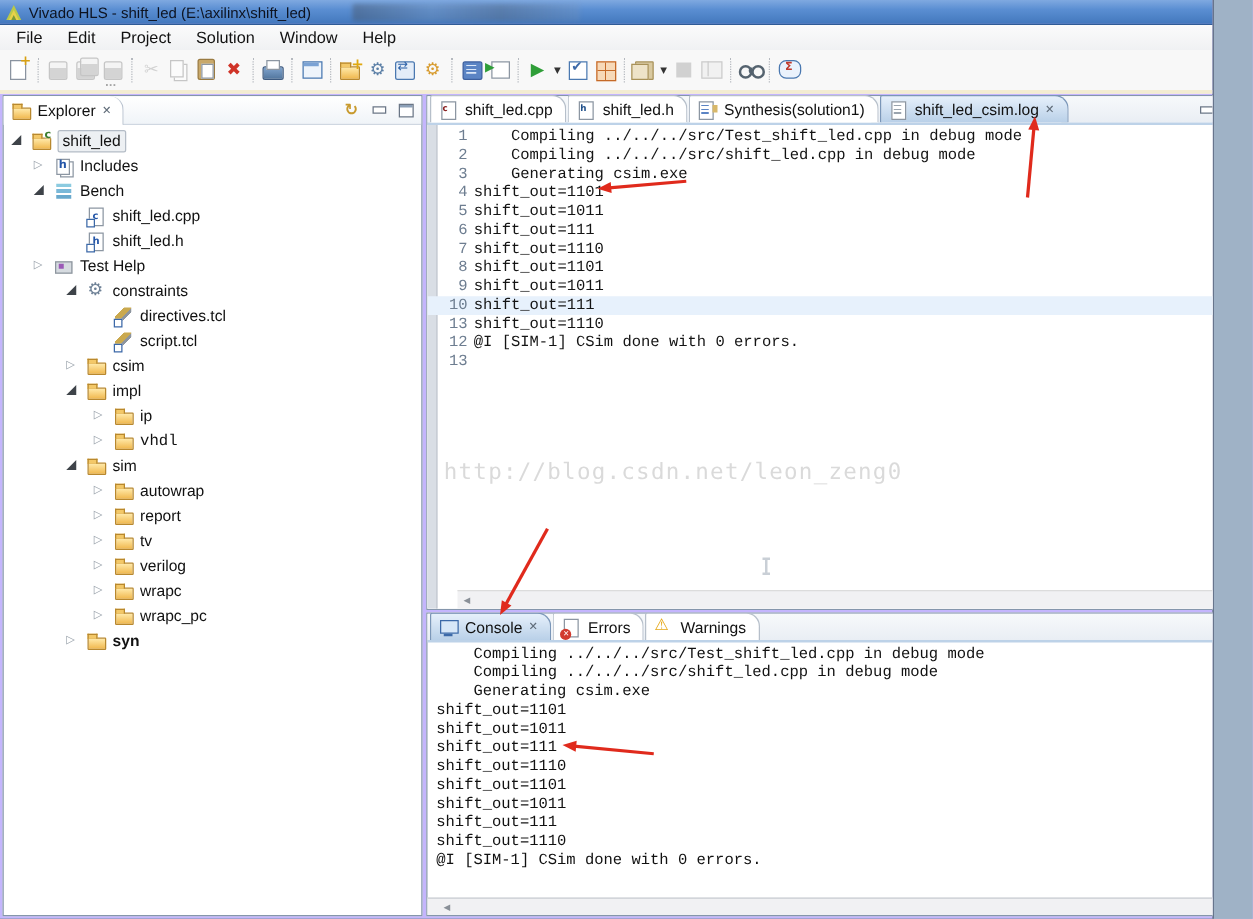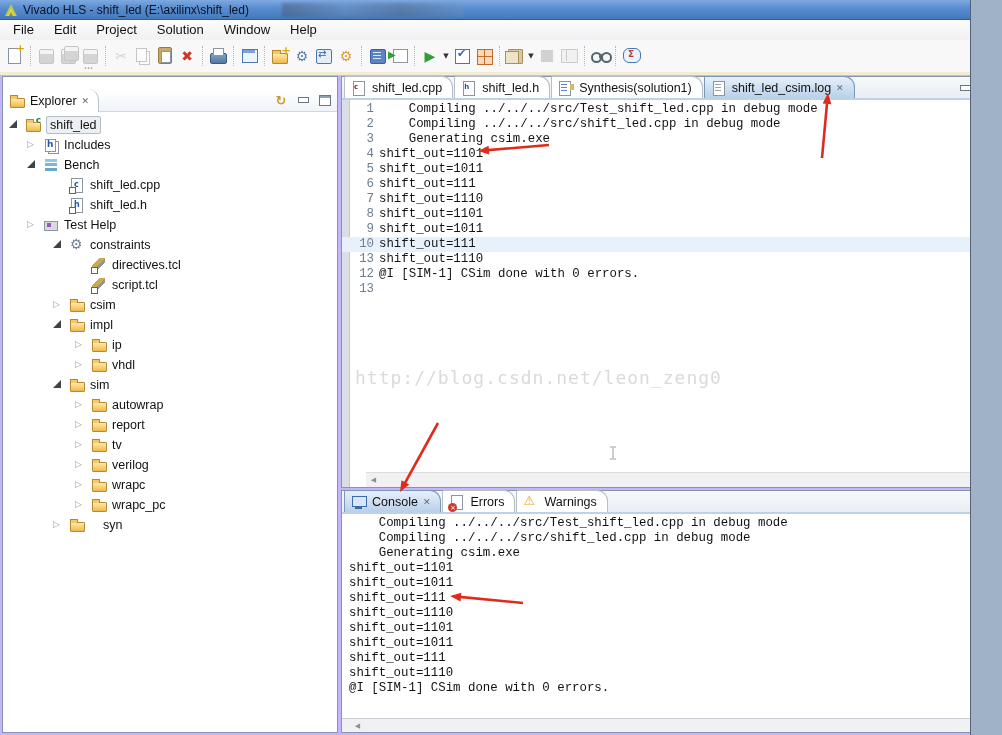--- a/index.html
+++ b/index.html
@@ -67,21 +67,21 @@
   .t-persp::before{content:"";position:absolute;left:3px;top:4px;width:15px;height:12px;background:#e8ebee;border:1px solid #9aa2ab;}
   .t-persp::after{content:"";position:absolute;left:8px;top:4px;width:1px;height:12px;background:#9aa2ab;box-shadow:-4px 4px 0 4px transparent;}
   .t-glasses::before{content:"";position:absolute;left:2px;top:7px;width:7px;height:7px;border:2px solid #55636f;border-radius:50%;}
   .t-glasses::after{content:"";position:absolute;left:12px;top:7px;width:7px;height:7px;border:2px solid #55636f;border-radius:50%;box-shadow:-5px -1px 0 -3px #55636f;}
   .t-bubble::before{content:"";position:absolute;left:3px;top:3px;width:16px;height:13px;background:#eaf2fc;border:1px solid #4a78b0;border-radius:6px;}
   .t-bubble::after{content:"Σ";position:absolute;left:8px;top:4px;font:bold 9px "DejaVu Sans",sans-serif;color:#c0392b;}
   
   .panel{position:absolute;background:#fff;border:1px solid #8596ac;}
   
   .explorer{left:2px;top:76px;width:336px;height:657px;}
-  .viewhead{position:relative;height:23px;background:linear-gradient(180deg,#ffffff,#f0f4f8);border-bottom:1px solid #cfd7e1;margin-top:12px;}
+  .viewhead{position:relative;height:23px;background:linear-gradient(180deg,#ffffff,#f0f4f8);border-bottom:1px solid #cfd7e1;}
   .viewtab{display:inline-flex;align-items:center;gap:5px;height:23px;padding:0 9px 0 6px;background:#fff;
     border-right:1px solid #b9c2cf;border-radius:0 11px 0 0;font-size:12.5px;color:#111;}
   .headicons{position:absolute;right:4px;top:3px;display:flex;gap:6px;align-items:center;}
   .hic{width:16px;height:16px;position:relative;display:flex;align-items:center;justify-content:center;
        font-family:"DejaVu Sans",sans-serif;}
   .hic.refresh{color:#c89a2e;font-weight:bold;font-size:13px;}
   .hic.minv::before{content:"";width:9px;height:4px;border:1px solid #6a7686;background:#fff;}
   .hic.maxv::before{content:"";width:10px;height:9px;border:1px solid #6a7686;background:#fff;box-shadow:inset 0 2px 0 #8ca0b8;}
   .close-x{font-size:9px;font-weight:bold;color:#5f6b78;font-family:"DejaVu Sans",sans-serif;}
   .tree{position:relative;padding-top:3px;}
@@ -320,21 +320,21 @@
           <span class="tlabel" style="left: 87px;">impl</span>
         </div>
         <div class="trow">
           <span class="twisty tw-closed" style="left: 72px;">▷</span>
           <span class="ic ic-folder" style="left: 88px;"></span>
           <span class="tlabel" style="left: 109px;">ip</span>
         </div>
         <div class="trow">
           <span class="twisty tw-closed" style="left: 72px;">▷</span>
           <span class="ic ic-folder" style="left: 88px;"></span>
-          <span class="tlabel" style="left: 109px;">vhdl</span>
+          <span class="tlabel" style="left: 109px; font-family: Liberation Mono, monospace;">vhdl</span>
         </div>
         <div class="trow">
           <span class="twisty tw-open" style="left: 50px;"></span>
           <span class="ic ic-folder" style="left: 66px;"></span>
           <span class="tlabel" style="left: 87px;">sim</span>
         </div>
         <div class="trow">
           <span class="twisty tw-closed" style="left: 72px;">▷</span>
           <span class="ic ic-folder" style="left: 88px;"></span>
           <span class="tlabel" style="left: 109px;">autowrap</span>
@@ -360,21 +360,21 @@
           <span class="tlabel" style="left: 109px;">wrapc</span>
         </div>
         <div class="trow">
           <span class="twisty tw-closed" style="left: 72px;">▷</span>
           <span class="ic ic-folder" style="left: 88px;"></span>
           <span class="tlabel" style="left: 109px;">wrapc_pc</span>
         </div>
         <div class="trow">
           <span class="twisty tw-closed" style="left: 50px;">▷</span>
           <span class="ic ic-folder" style="left: 66px;"></span>
-          <span class="tlabel" style="left: 100px;">syn</span>
+          <span class="tlabel" style="left: 87px; font-weight: bold;">syn</span>
         </div>
       </div>
   </div>
 
   <div class="panel editor">
     <div class="tabbar" id="etabs">
       <span class="etab ">
           <span class="ic ic-rel pgicon ic-c-file">
             <i>c</i>
           </span>

